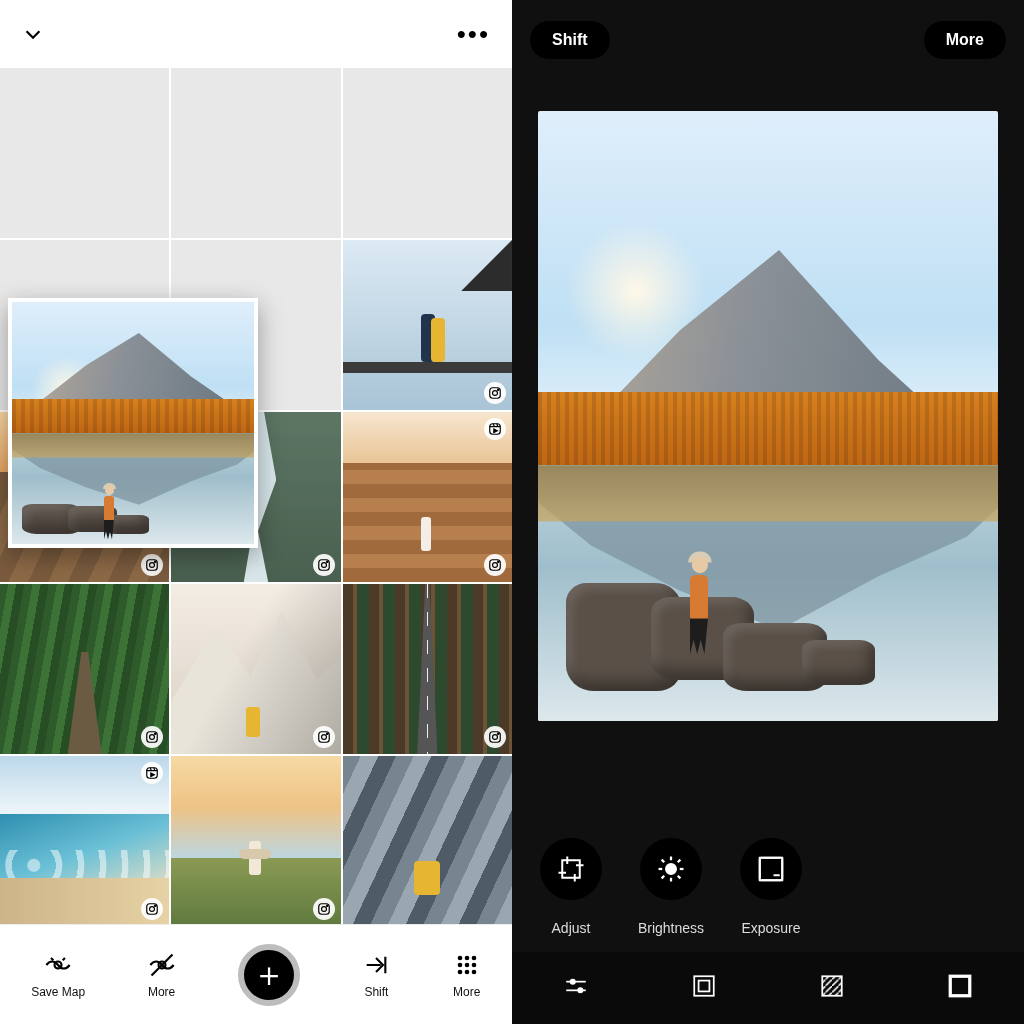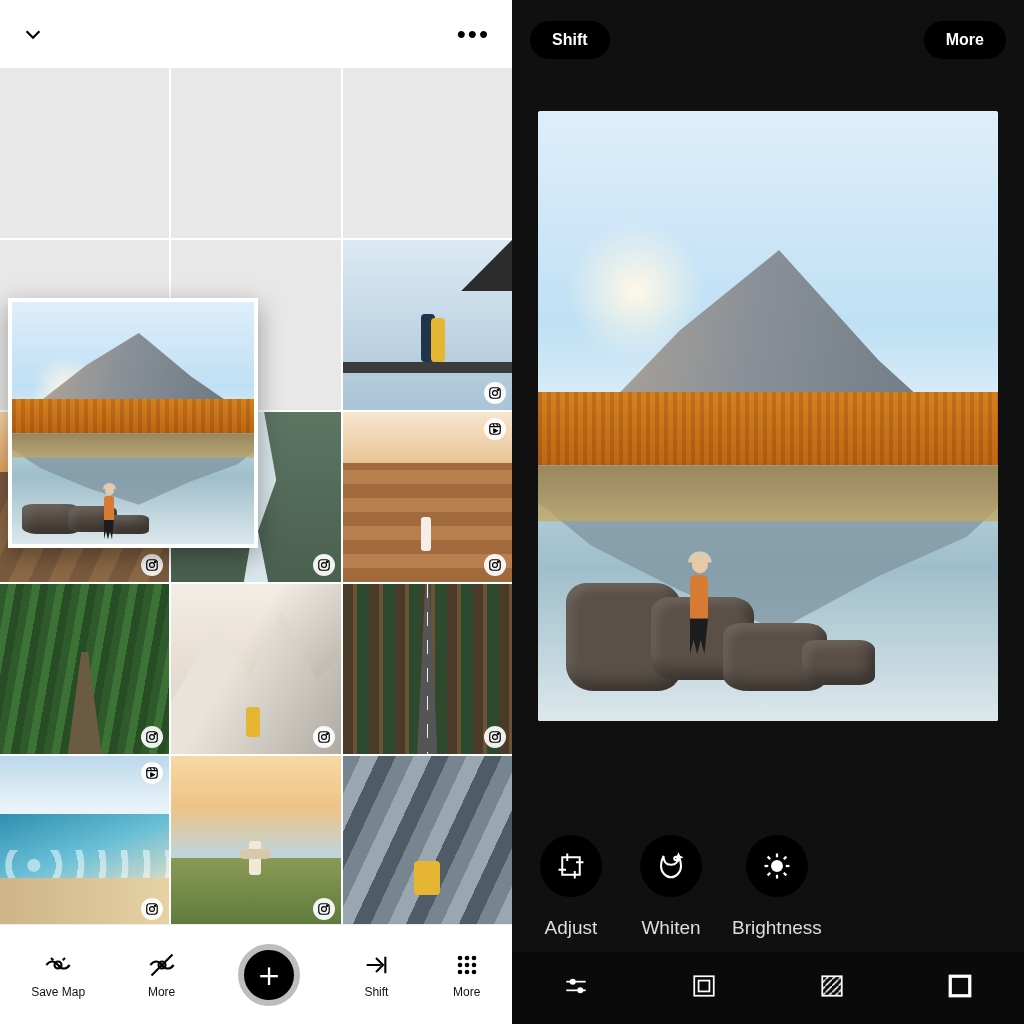--- a/index.html
+++ b/index.html
@@ -23,21 +23,21 @@
   .tico{width:28px;height:28px;display:flex;align-items:center;justify-content:center;}
   .addbtn{width:62px;height:62px;border-radius:50%;background:#000;border:6px solid #bdbdbd;display:flex;align-items:center;justify-content:center;color:#fff;font-size:34px;font-weight:300;}
   
   .right{width:512px;height:1024px;background:#101010;display:flex;flex-direction:column;color:#fff;}
   .r-top{height:80px;display:flex;align-items:center;justify-content:space-between;padding:0 18px;}
   .pill{background:#000;border-radius:22px;padding:10px 22px;font-size:16px;font-weight:600;}
   .canvas{flex:1;display:flex;align-items:center;justify-content:center;padding:10px 20px 80px;}
   .photo{width:460px;height:610px;overflow:hidden;position:relative;border-radius:2px;}
   
   .tools{height:130px;display:flex;align-items:center;gap:22px;padding:0 20px;overflow:hidden;}
-  .tool{display:flex;flex-direction:column;align-items:center;gap:20px;font-size:19px;color:#ddd;min-width:78px;}
+  .tool{display:flex;flex-direction:column;align-items:center;gap:20px;font-size:14px;color:#ddd;min-width:78px;}
   .circ{width:62px;height:62px;border-radius:50%;background:#000;display:flex;align-items:center;justify-content:center;}
   .circ svg{width:30px;height:30px;stroke:#fff;fill:none;stroke-width:1.6;}
   
   .r-bar{height:72px;display:flex;align-items:center;justify-content:space-around;background:#0a0a0a;}
   .r-bar svg{width:26px;height:26px;stroke:#fff;fill:none;stroke-width:1.6;}
   
   .sky{position:absolute;inset:0;background:linear-gradient(#dfeefb 0%,#bfe0f4 35%,#eaf4fb 55%);}
   .sun{position:absolute;left:8%;top:22%;width:70px;height:70px;border-radius:50%;background:radial-gradient(circle,#fff8e7 0%,rgba(255,248,231,0)70%);}
   .mtn{position:absolute;left:50%;top:18%;width:120%;height:60%;transform:translateX(-50%);background:#6a7e88;clip-path:polygon(0% 100%,18% 55%,34% 30%,52% 8%,70% 38%,86% 60%,100% 100%);}
   .mtn.lit{background:linear-gradient(100deg,#c9b49a 0%,#8a9097 45%,#5d6d78 100%);}
@@ -374,45 +374,47 @@
       <div class="circ">
           <svg viewBox="0 0 24 24">
             <rect x="5" y="5" width="14" height="14"></rect>
             <path d="M9 2v6M15 22v-6M2 15h6M22 9h-6"></path>
           </svg>
         </div>
       <span>Adjust</span>
     </div>
     <div class="tool">
       <div class="circ">
-          <svg viewBox="0 0 24 24" fill="#fff" stroke="none">
-            <path d="M6 4c0 5 2 7 6 7s6-2 6-7c1 2 2 5 2 8 0 5-4 9-8 9s-8-4-8-9c0-3 1-6 2-8z"></path>
-            <circle cx="16" cy="6" r="1.4"></circle>
-            <path d="M18 3l.6 1.4L20 5l-1.4.6L18 7l-.6-1.4L16 5l1.4-.6z"></path>
-          </svg>
-        </div>
-      <span>Whiten</span>
-    </div>
-    <div class="tool">
-      <div class="circ">
           <svg viewBox="0 0 24 24">
             <circle cx="12" cy="12" r="4" fill="#fff"></circle>
             <g stroke="#fff" stroke-width="1.8">
               <line x1="12" y1="2" x2="12" y2="5"></line>
               <line x1="12" y1="19" x2="12" y2="22"></line>
               <line x1="2" y1="12" x2="5" y2="12"></line>
               <line x1="19" y1="12" x2="22" y2="12"></line>
               <line x1="4.5" y1="4.5" x2="6.6" y2="6.6"></line>
               <line x1="17.4" y1="17.4" x2="19.5" y2="19.5"></line>
               <line x1="4.5" y1="19.5" x2="6.6" y2="17.4"></line>
               <line x1="17.4" y1="6.6" x2="19.5" y2="4.5"></line>
             </g>
           </svg>
         </div>
       <span>Brightness</span>
+    </div>
+    <div class="tool">
+      <div class="circ">
+          <svg viewBox="0 0 24 24" fill="#fff" stroke="none">
+            <rect x="3" y="3" width="18" height="18" rx="1"></rect>
+            <path d="M3 21L21 3" stroke="#000" stroke-width="1"></path>
+            <rect x="3" y="3" width="18" height="18" fill="none" stroke="#fff"></rect>
+            <path d="M6 7h5M8.5 4.5v5" stroke="#000" stroke-width="1.6"></path>
+            <path d="M14 17h5" stroke="#fff" stroke-width="1.6"></path>
+          </svg>
+        </div>
+      <span>Exposure</span>
     </div>
   </div>
 
   <div class="r-bar">
     <span><svg viewBox="0 0 24 24">
           <line x1="3" y1="8" x2="21" y2="8"></line>
           <line x1="3" y1="16" x2="21" y2="16"></line>
           <circle cx="9" cy="8" r="2" fill="#fff"></circle>
           <circle cx="16" cy="16" r="2" fill="#fff"></circle>
         </svg></span>

